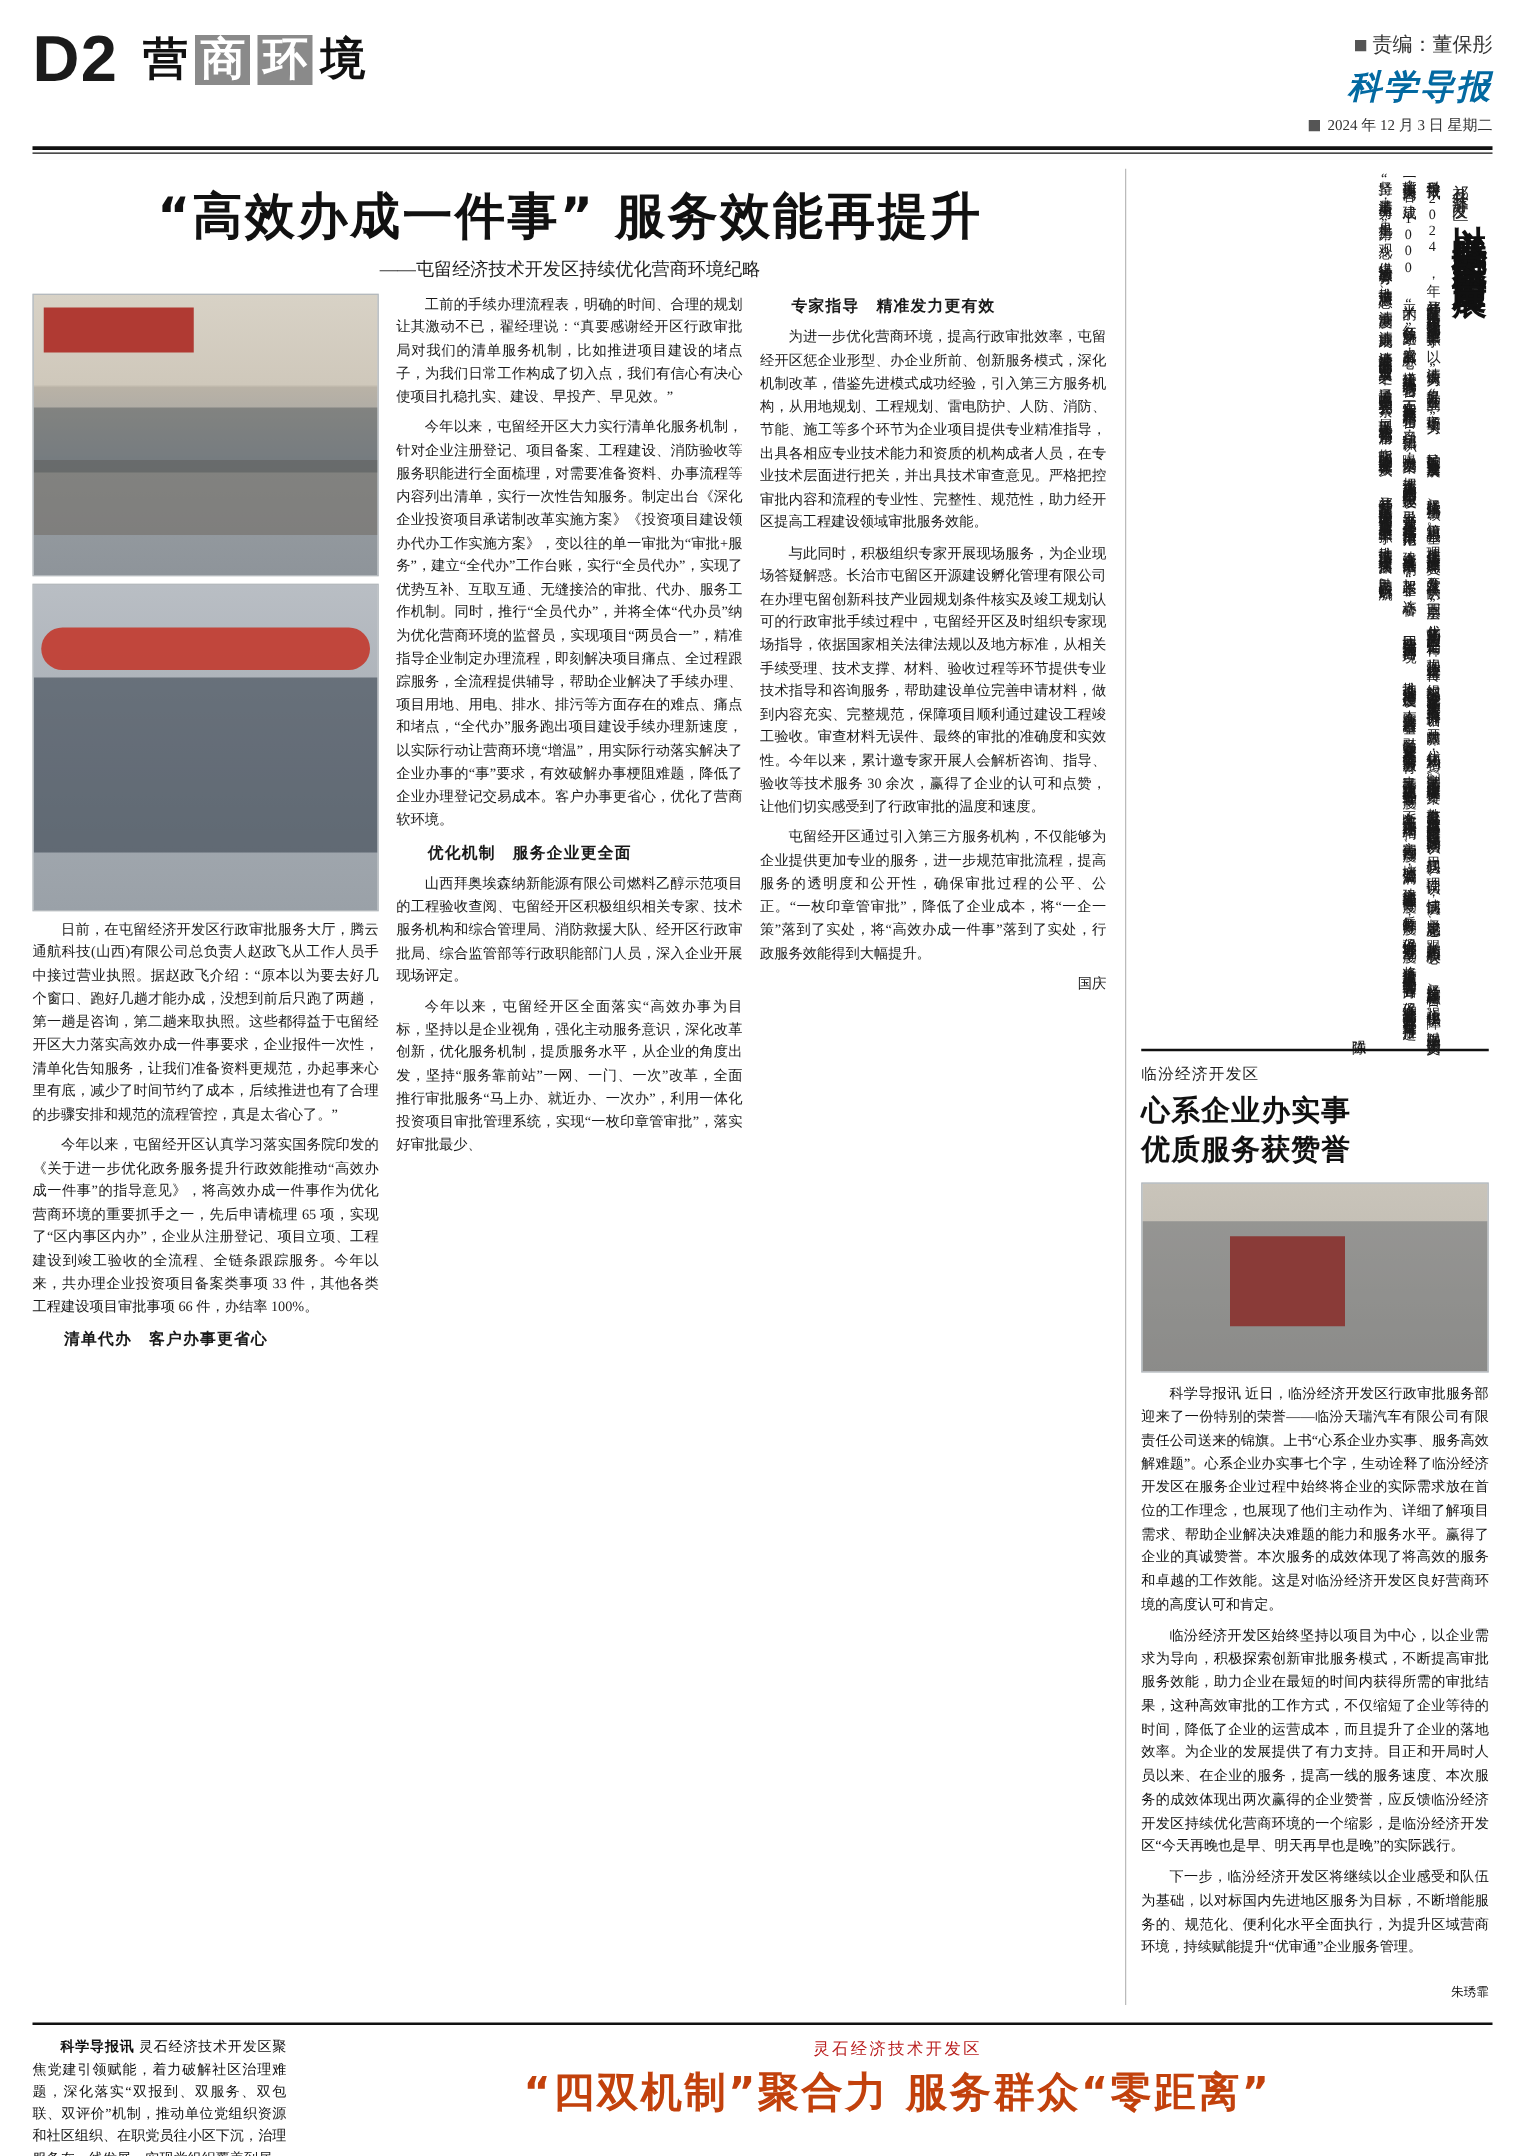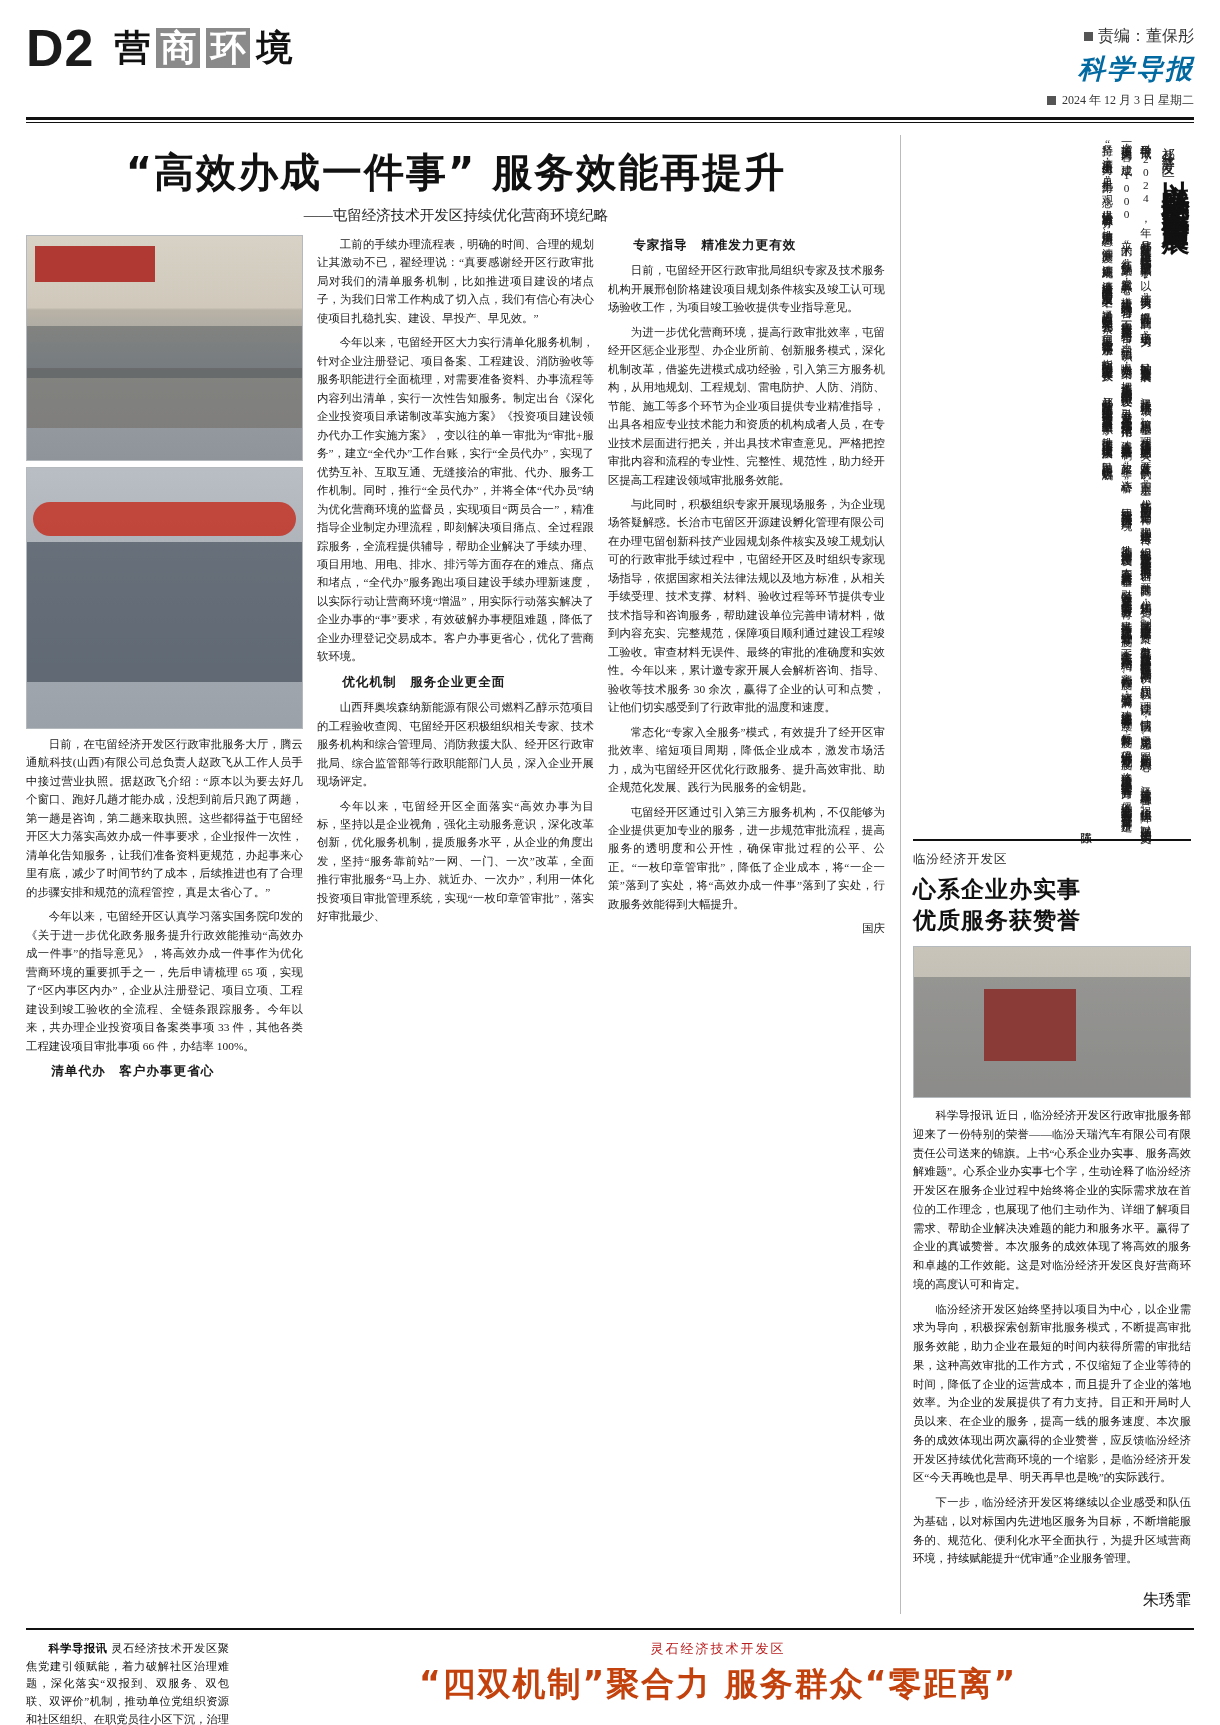--- a/index.html
+++ b/index.html
@@ -76,21 +76,21 @@
   .r-text p{margin:0 0 6px 0;text-indent:2em;}
 
   
   .sec-rule{border-top:2px solid #111;margin:14px 0 0 0;}
   .lower{margin-top:10px;}
   .lower-head-kicker{text-align:center;font-size:13px;letter-spacing:2px;color:#b91c1c;margin-bottom:2px;}
   .lower-head{text-align:center;font-family:"DejaVu Sans","Liberation Sans",sans-serif;font-weight:bold;font-size:33px;letter-spacing:2px;color:#c2410c;margin:4px 0 17px 0;}
   .col4{width:203px;font-size:11.2px;line-height:1.6;text-align:justify;}
   .col4 p{margin:0 0 6px 0;text-indent:2em;}
   .newsflag{font-weight:bold;}
-  .sign-r{text-align:right;font-size:16px;margin-top:19px;}
+  .sign-r{text-align:right;font-size:10px;margin-top:19px;}
 
   .headrow{display:flex;gap:13px;align-items:flex-start;}
   .headrow .col4{width:203px;}
   .headwide{flex:1;}
 </style>
 </head>
 <body>
 
 <div class="page">
 
@@ -152,24 +152,22 @@
         <div class="col">
           <p>工前的手续办理流程表，明确的时间、合理的规划让其激动不已，翟经理说：“真要感谢经开区行政审批局对我们的清单服务机制，比如推进项目建设的堵点子，为我们日常工作构成了切入点，我们有信心有决心使项目扎稳扎实、建设、早投产、早见效。”</p>
           <p>今年以来，屯留经开区大力实行清单化服务机制，针对企业注册登记、项目备案、工程建设、消防验收等服务职能进行全面梳理，对需要准备资料、办事流程等内容列出清单，实行一次性告知服务。制定出台《深化企业投资项目承诺制改革实施方案》《投资项目建设领办代办工作实施方案》，变以往的单一审批为“审批+服务”，建立“全代办”工作台账，实行“全员代办”，实现了优势互补、互取互通、无缝接洽的审批、代办、服务工作机制。同时，推行“全员代办”，并将全体“代办员”ּ纳为优化营商环境的监督员，实现项目“两员合一”，精准指导企业制定办理流程，即刻解决项目痛点、全过程跟踪服务，全流程提供辅导，帮助企业解决了手续办理、项目用地、用电、排水、排污等方面存在的难点、痛点和堵点，“全代办”服务跑出项目建设手续办理新速度，以实际行动让营商环境“增温”，用实际行动落实解决了企业办事的“事”要求，有效破解办事梗阻难题，降低了企业办理登记交易成本。客户办事更省心，优化了营商软环境。</p>
           <p class="subtitle">优化机制　服务企业更全面</p>
           <p>山西拜奥埃森纳新能源有限公司燃料乙醇示范项目的工程验收查阅、屯留经开区积极组织相关专家、技术服务机构和综合管理局、消防救援大队、经开区行政审批局、综合监管部等行政职能部门人员，深入企业开展现场评定。</p>
           <p>今年以来，屯留经开区全面落实“高效办事为目标，坚持以是企业视角，强化主动服务意识，深化改革创新，优化服务机制，提质服务水平，从企业的角度出发，坚持“服务靠前站”一网、一门、一次”改革，全面推行审批服务“马上办、就近办、一次办”，利用一体化投资项目审批管理系统，实现“一枚印章管审批”，落实好审批最少、</p>
         </div>
 
         <div class="col">
           <p class="subtitle">专家指导　精准发力更有效</p>
-          <p>日前，屯留经开区行政审批局组织专家及技术服务机构开展邢创阶格建设项目规划条件核实及竣工认可现场验收工作，为项目竣工验收提供专业指导意见。</p>
           <p>为进一步优化营商环境，提高行政审批效率，屯留经开区惩企业形型、办企业所前、创新服务模式，深化机制改革，借鉴先进模式成功经验，引入第三方服务机构，从用地规划、工程规划、雷电防护、人防、消防、节能、施工等多个环节为企业项目提供专业精准指导，出具各相应专业技术能力和资质的机构成者人员，在专业技术层面进行把关，并出具技术审查意见。严格把控审批内容和流程的专业性、完整性、规范性，助力经开区提高工程建设领域审批服务效能。</p>
           <p>与此同时，积极组织专家开展现场服务，为企业现场答疑解惑。长治市屯留区开源建设孵化管理有限公司在办理屯留创新科技产业园规划条件核实及竣工规划认可的行政审批手续过程中，屯留经开区及时组织专家现场指导，依据国家相关法律法规以及地方标准，从相关手续受理、技术支撑、材料、验收过程等环节提供专业技术指导和咨询服务，帮助建设单位完善申请材料，做到内容充实、完整规范，保障项目顺利通过建设工程竣工验收。审查材料无误件、最终的审批的准确度和实效性。今年以来，累计邀专家开展人会解析咨询、指导、验收等技术服务 30 余次，赢得了企业的认可和点赞，让他们切实感受到了行政审批的温度和速度。</p>
-          <p>常态化“专家入全服务”模式，有效提升了经开区审批效率、缩短项目周期，降低企业成本，激发市场活力，成为屯留经开区优化行政服务、提升高效审批、助企规范化发展、践行为民服务的金钥匙。</p>
           <p>屯留经开区通过引入第三方服务机构，不仅能够为企业提供更加专业的服务，进一步规范审批流程，提高服务的透明度和公开性，确保审批过程的公平、公正。“一枚印章管审批”，降低了企业成本，将“一企一策”落到了实处，将“高效办成一件事”落到了实处，行政服务效能得到大幅提升。</p>
           <div class="sign">国庆</div>
         </div>
       </div>
     </div>
 
     <div class="right-zone">
 
       <div class="vert-block">
         <div>

